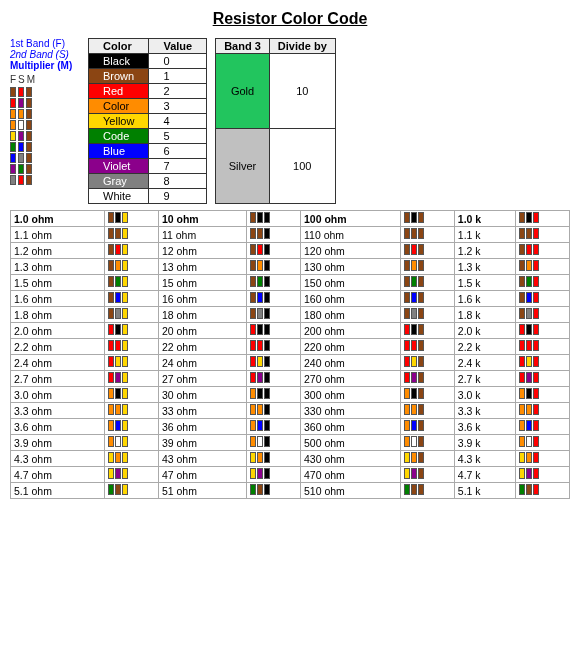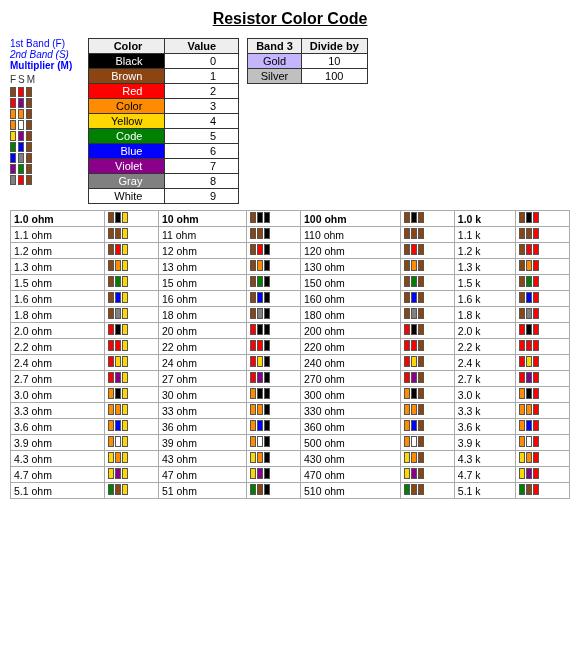--- a/index.html
+++ b/index.html
@@ -27,22 +27,22 @@
       font-size: 10px;
       color: blue;
       min-width: 70px;
     }
     .color-table {
       border-collapse: collapse;
       font-size: 11px;
     }
     .color-table th, .color-table td {
       border: 1px solid #333;
-      padding: 1px 22px;
-      text-align: right;
+      padding: 1px 14px;
+      text-align: left;
     }
     .color-table th {
       background: #eee;
       font-weight: bold;
     }
     .band3-table {
       border-collapse: collapse;
       font-size: 11px;
     }
     .band3-table th, .band3-table td {
@@ -97,26 +97,26 @@
     .color-name-black { background: #000; color: #fff; }
     .color-name-brown { background: #8B4513; color: #fff; }
     .color-name-red { background: #FF0000; color: #fff; }
     .color-name-orange { background: #FF8C00; color: #000; }
     .color-name-yellow { background: #FFD700; color: #000; }
     .color-name-green { background: #008000; color: #fff; }
     .color-name-blue { background: #0000FF; color: #fff; }
     .color-name-violet { background: #8B008B; color: #fff; }
     .color-name-gray { background: #808080; color: #fff; }
     .color-name-white { background: #FFFFFF; color: #000; }
-    .color-name-gold { background: #c4b5fd; color: #000; }
+    .color-name-gold { background: #22c55e; color: #000; }
     .color-name-silver { background: #C0C0C0; color: #000; }
 
     .top-right {
       display: flex;
-      flex-direction: column;
+      flex-direction: row;
       gap: 6px;
     }
   </style>
 </head>
 <body>
 
 <h1>Resistor Color Code</h1>
 
 <div class="top-section">
 

